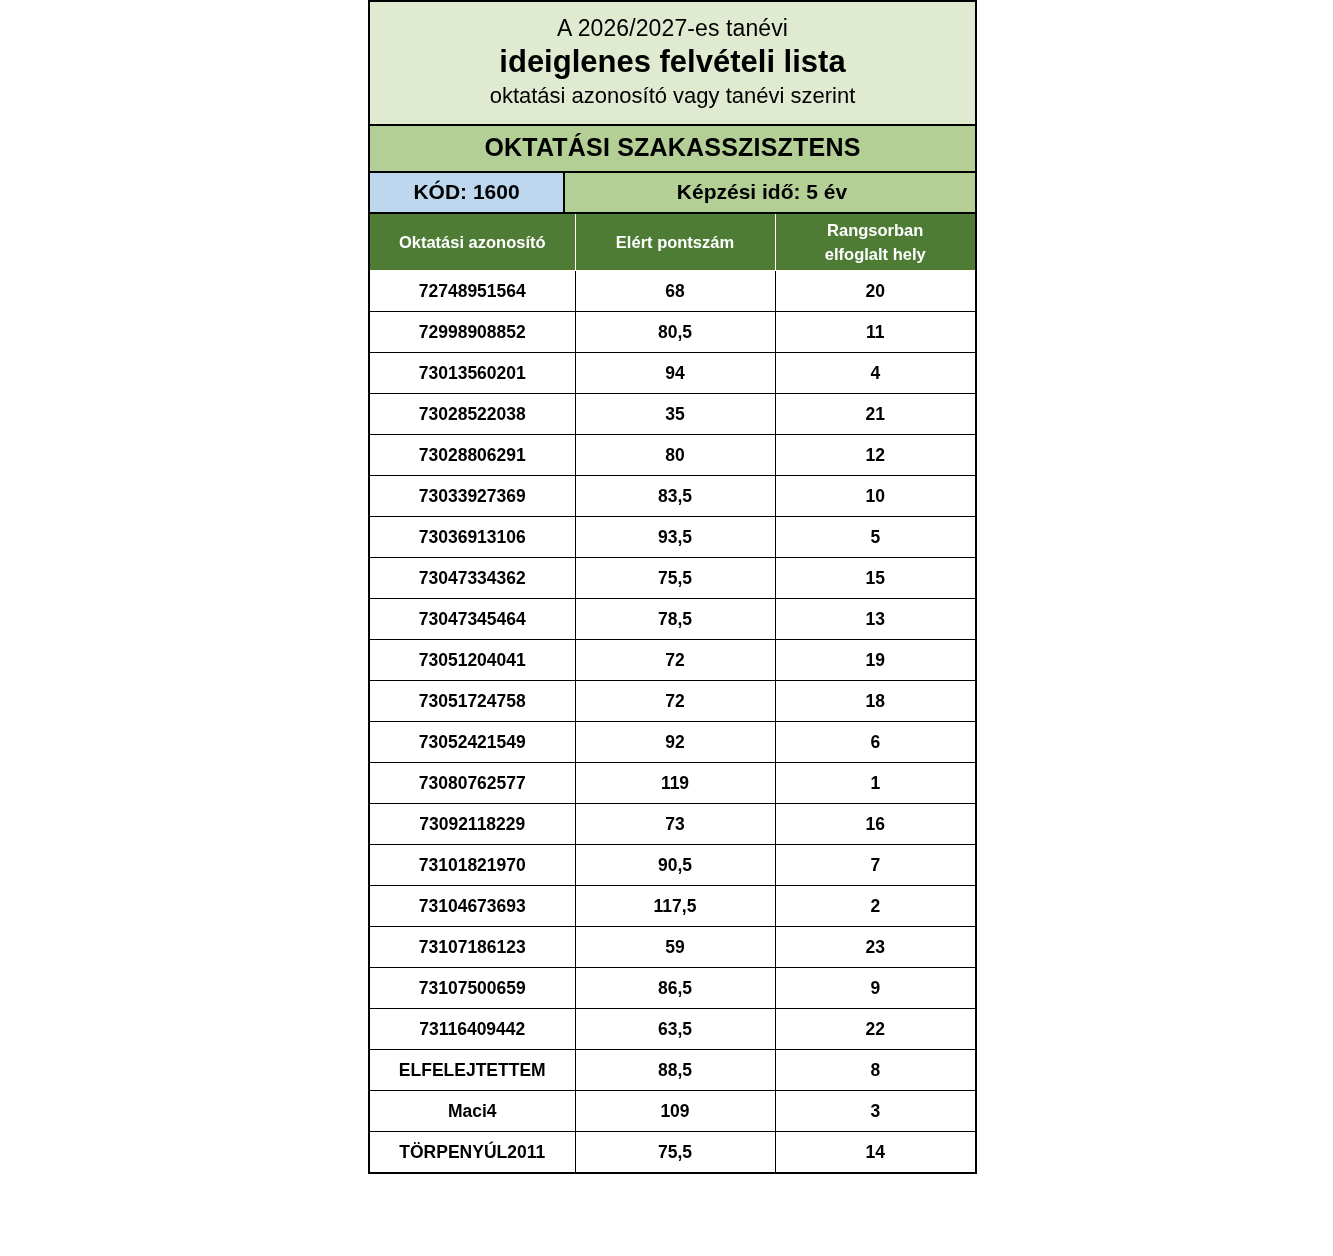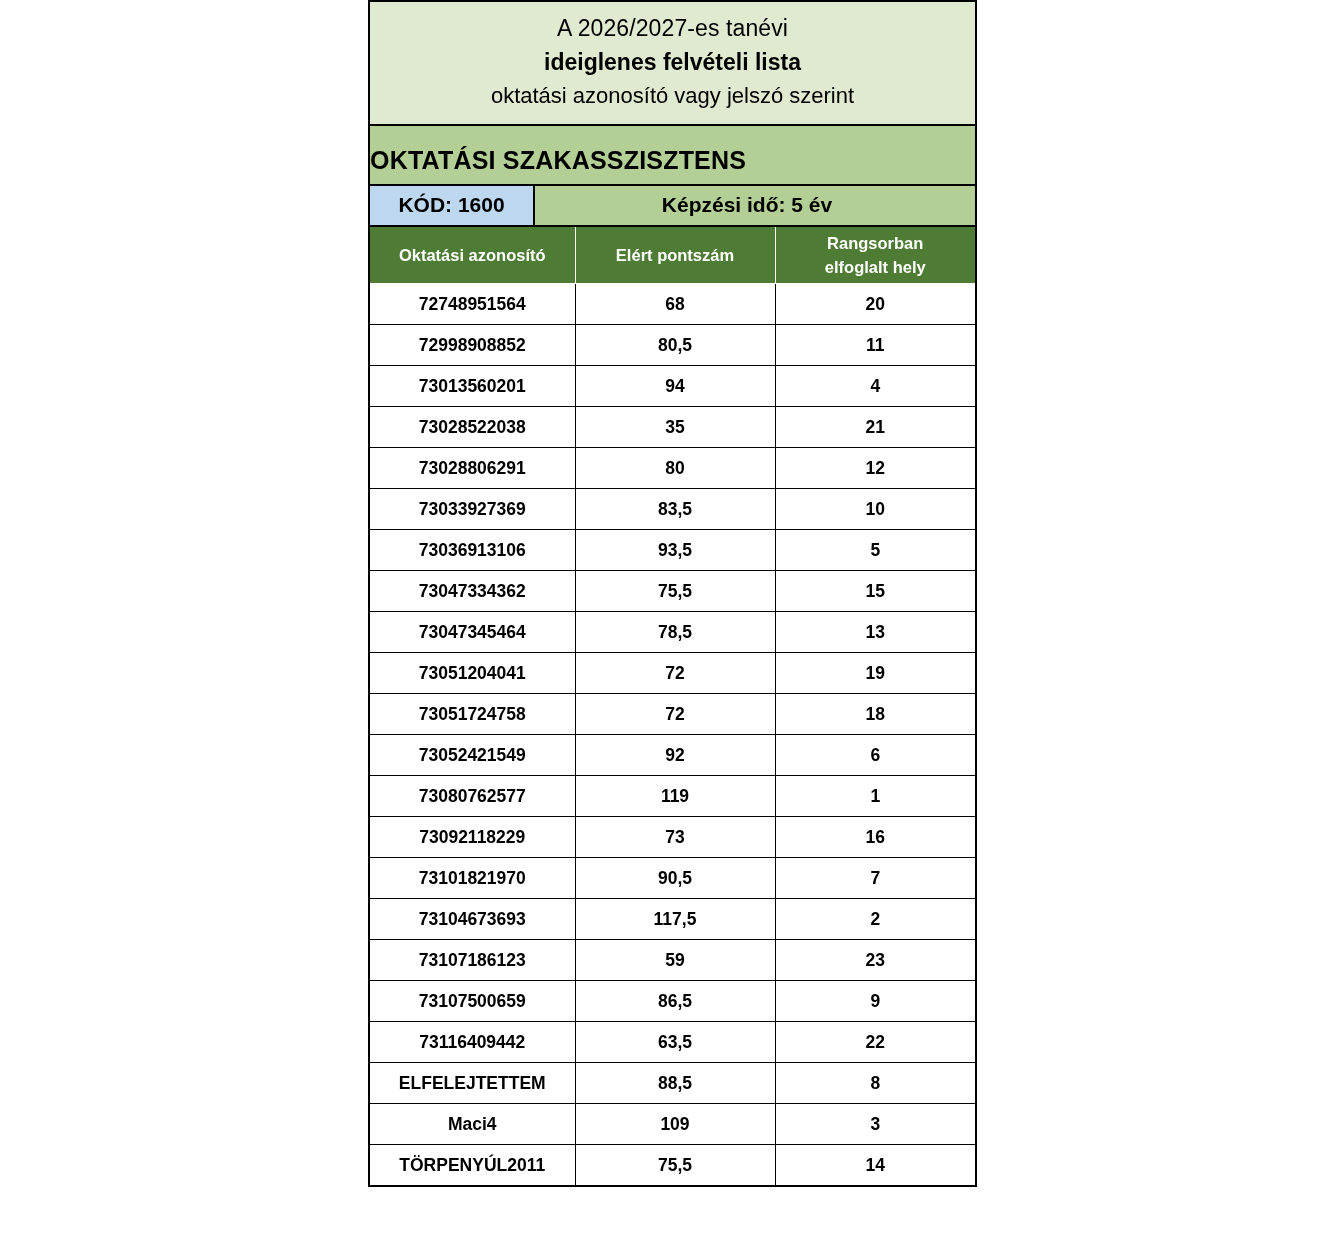--- a/index.html
+++ b/index.html
@@ -36,48 +36,48 @@
     padding: 9px 6px 12px 6px;
     text-align: center;
   }
   .title-line1 {
     font-size: 23px;
     line-height: 34px;
     font-weight: normal;
     letter-spacing: 0.1px;
   }
   .title-line2 {
-    font-size: 23px;
+    font-size: 31px;
     line-height: 34px;
     font-weight: bold;
   }
   .title-line3 {
     font-size: 22px;
     line-height: 33px;
     font-weight: normal;
   }
 
   
   .program-row {
     background: #b3cf95;
     border-bottom: 2px solid #000000;
-    text-align: left;
+    text-align: center;
     font-size: 25px;
     font-weight: bold;
-    padding: 20px 0 9px 0;
+    padding: 7px 0 9px 0;
     letter-spacing: 0.2px;
   }
 
   
   .meta-row {
     display: flex;
     border-bottom: 2px solid #000000;
   }
   .meta-code {
-    width: 165px;
+    width: 195px;
     box-sizing: border-box;
     background: #bdd7ee;
     border-right: 2px solid #000000;
     text-align: center;
     font-size: 21px;
     font-weight: bold;
     padding: 7px 0 8px 0;
   }
   .meta-duration {
     flex: 1;
@@ -130,21 +130,21 @@
 </style>
 </head>
 <body>
 
 <div class="page">
   <div class="sheet">
 
     <div class="title-block">
       <div class="title-line1">A 2026/2027-es tanévi</div>
       <div class="title-line2">ideiglenes felvételi lista</div>
-      <div class="title-line3">oktatási azonosító vagy jelszó szerint</div>
+      <div class="title-line3">oktatási azonosító vagy tanévi szerint</div>
     </div>
 
     <div class="program-row">OKTATÁSI SZAKASSZISZTENS</div>
 
     <div class="meta-row">
       <div class="meta-code">KÓD: 1600</div>
       <div class="meta-duration">Képzési idő: 5 év</div>
     </div>
 
     <table class="list">

